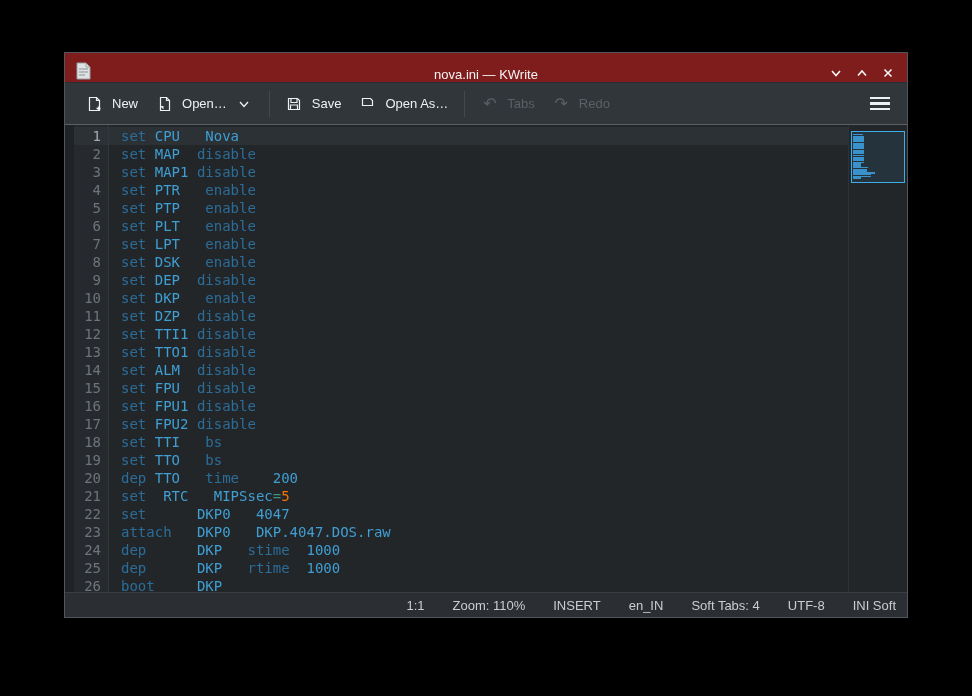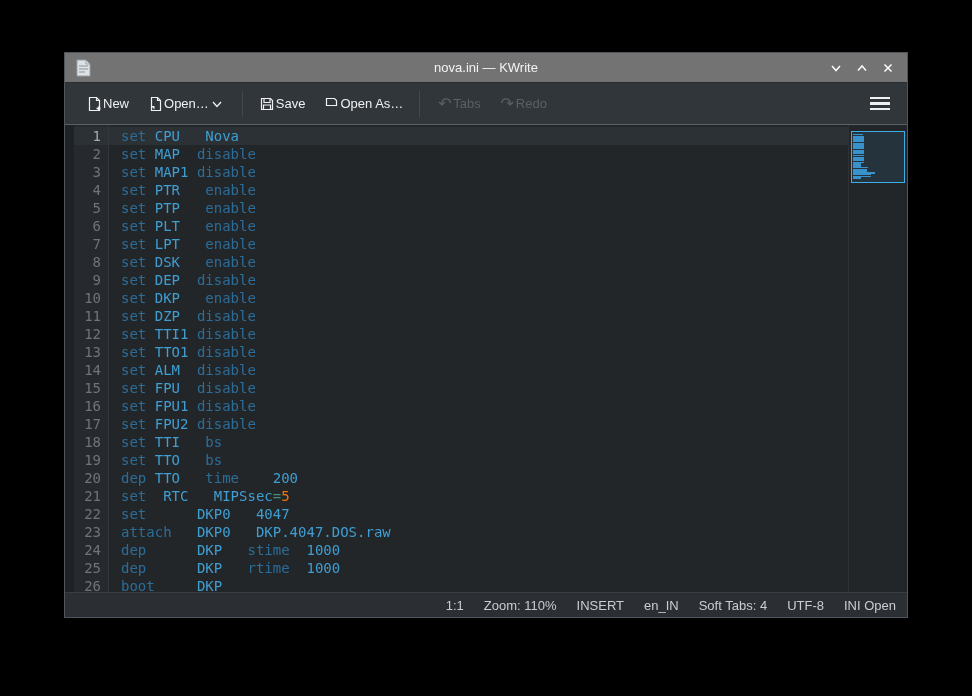--- a/index.html
+++ b/index.html
@@ -3,31 +3,31 @@
 <meta charset="utf-8">
 <style>
   * { margin:0; padding:0; box-sizing:border-box; }
   html,body { width:972px; height:696px; background:#000; overflow:hidden;
               font-family:"Liberation Sans", sans-serif; }
 
   .window { position:absolute; left:64px; top:52px; width:844px; height:566px;
             background:#31363b; border:1px solid #51565c; display:flex; flex-direction:column; }
 
   
-  .titlebar { height:30px; position:relative; display:flex; align-items:center;
-              background:#737373; border-bottom:1px solid #2a2e32; flex:0 0 auto; }
+  .titlebar { height:30px; position:relative; display:flex; align-items:flex-end;
+              background:#7f1d1d; border-bottom:1px solid #2a2e32; flex:0 0 auto; }
   .app-icon { margin-left:8px; width:20px; height:22px; display:flex; align-items:center; justify-content:center; }
   .title { position:absolute; left:0; right:0; text-align:center; color:#f2f3f4; font-size:13px; }
   .winbtns { margin-left:auto; display:flex; align-items:center; gap:8px; padding-right:10px; z-index:2; }
   .winbtn { width:18px; height:18px; display:flex; align-items:center; justify-content:center; cursor:default; }
 
   
   .toolbar { height:42px; display:flex; align-items:center; padding:0 12px;
              background:#31363b; border-bottom:1px solid #5b6065; flex:0 0 auto; }
-  .tbtn { display:flex; align-items:center; gap:0; padding:6px 9px; background:none; border:none;
+  .tbtn { display:flex; align-items:center; gap:9px; padding:6px 9px; background:none; border:none;
           color:#eef0f1; font-size:13px; font-family:"Liberation Sans", sans-serif; }
   .tbtn.disabled { color:#5b6065; }
   .ticon { width:17px; height:17px; display:flex; align-items:center; justify-content:center; }
   .tsep { width:1px; height:26px; background:#45494e; margin:0 7px; }
   .arrow-glyph { font-size:16px; line-height:16px; color:#5b6065; font-family:"DejaVu Sans", sans-serif; }
   .spacer { flex:1; }
   .hamburger { width:30px; height:26px; display:flex; flex-direction:column; justify-content:center; gap:3px; align-items:center; }
   .hamburger i { display:block; width:20px; height:2.5px; background:#eef0f1; }
 
   
@@ -50,21 +50,21 @@
 
   
   .scrollcol { width:59px; flex:0 0 auto; background:#232629; border-left:1px solid #2e3237; position:relative; }
   .viewrect { position:absolute; left:2px; top:6px; width:54px; height:52px;
               border:1px solid var(--accent,#3daee9); background:rgba(61,174,233,0.10); }
   .minibars { position:absolute; left:4px; top:9px; }
   .minibars i { display:block; height:1.4px; margin-bottom:0.35px; background:#3a92cc; }
 
   
   .statusbar { height:25px; flex:0 0 auto; background:#2b2f34; border-top:1px solid #3a3e43;
-               display:flex; align-items:center; justify-content:flex-end; gap:20px;
+               display:flex; align-items:center; justify-content:flex-end; gap:28px;
                padding-right:11px; font-size:13px; color:#c9cdd1; }
 </style>
 </head>
 <body>
 
 <div class="window">
 
   <div class="titlebar">
     <span class="app-icon">
       <svg width="15" height="18" viewBox="0 0 15 18">
@@ -235,16 +235,16 @@
     </div>
   </div>
 
   <div class="statusbar">
       <span>1:1</span>
       <span>Zoom: 110%</span>
       <span>INSERT</span>
       <span>en_IN</span>
       <span>Soft Tabs: 4</span>
       <span>UTF-8</span>
-      <span>INI Open</span>
+      <span>INI Soft</span>
     </div>
 
 </div>
 
 </body></html>

